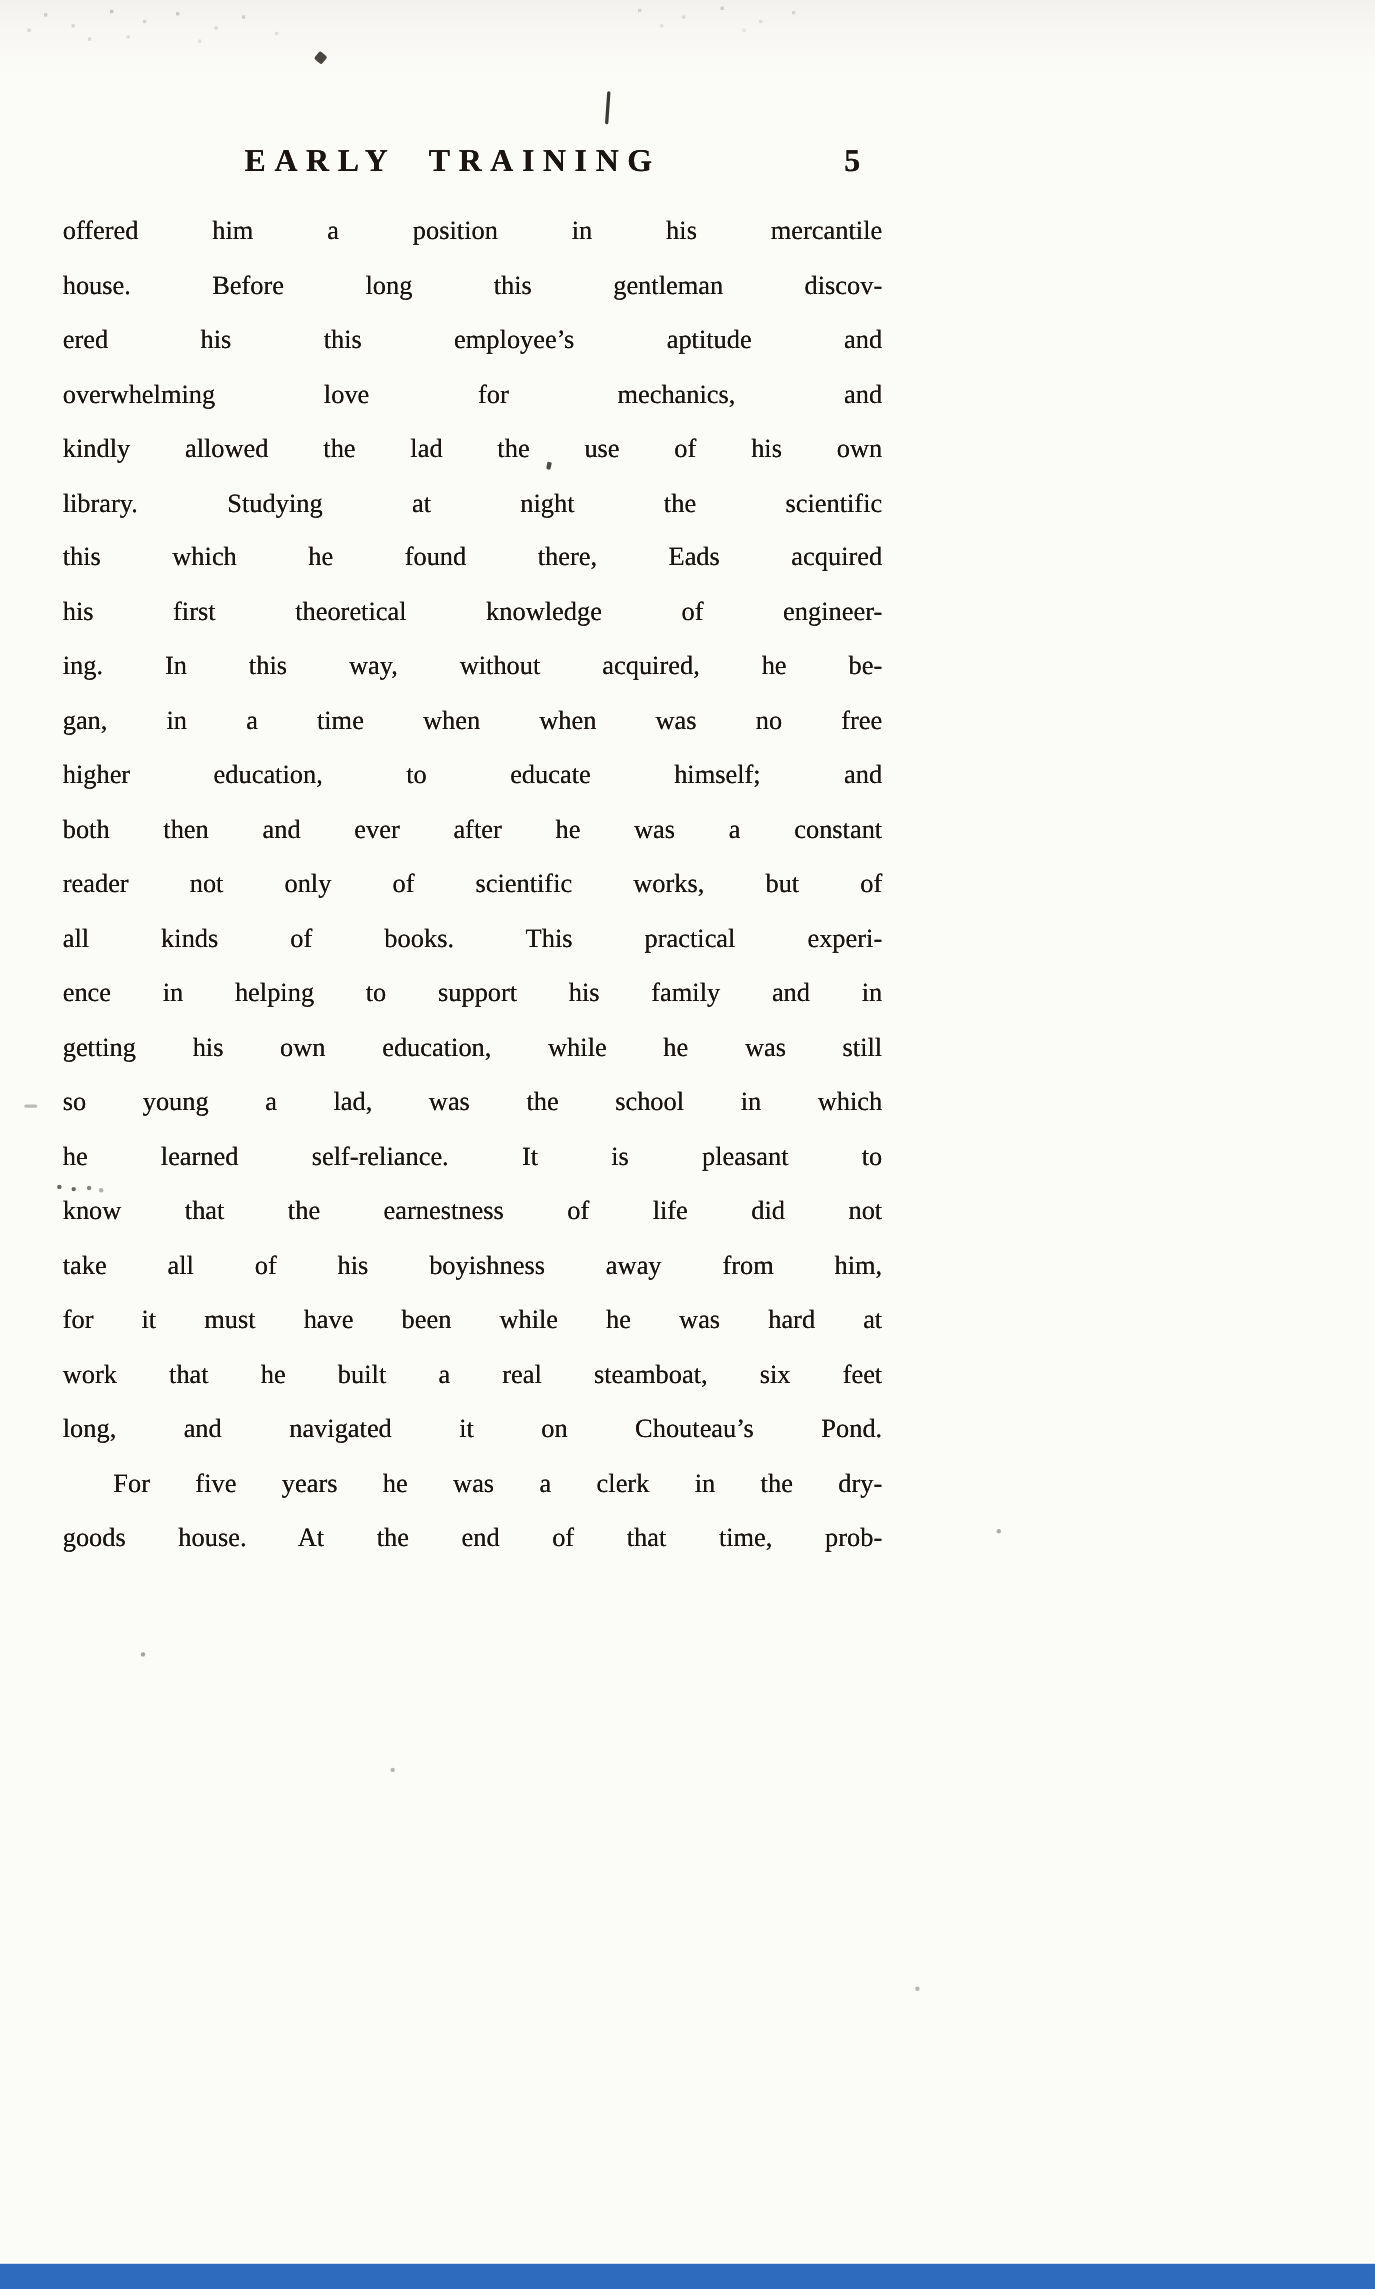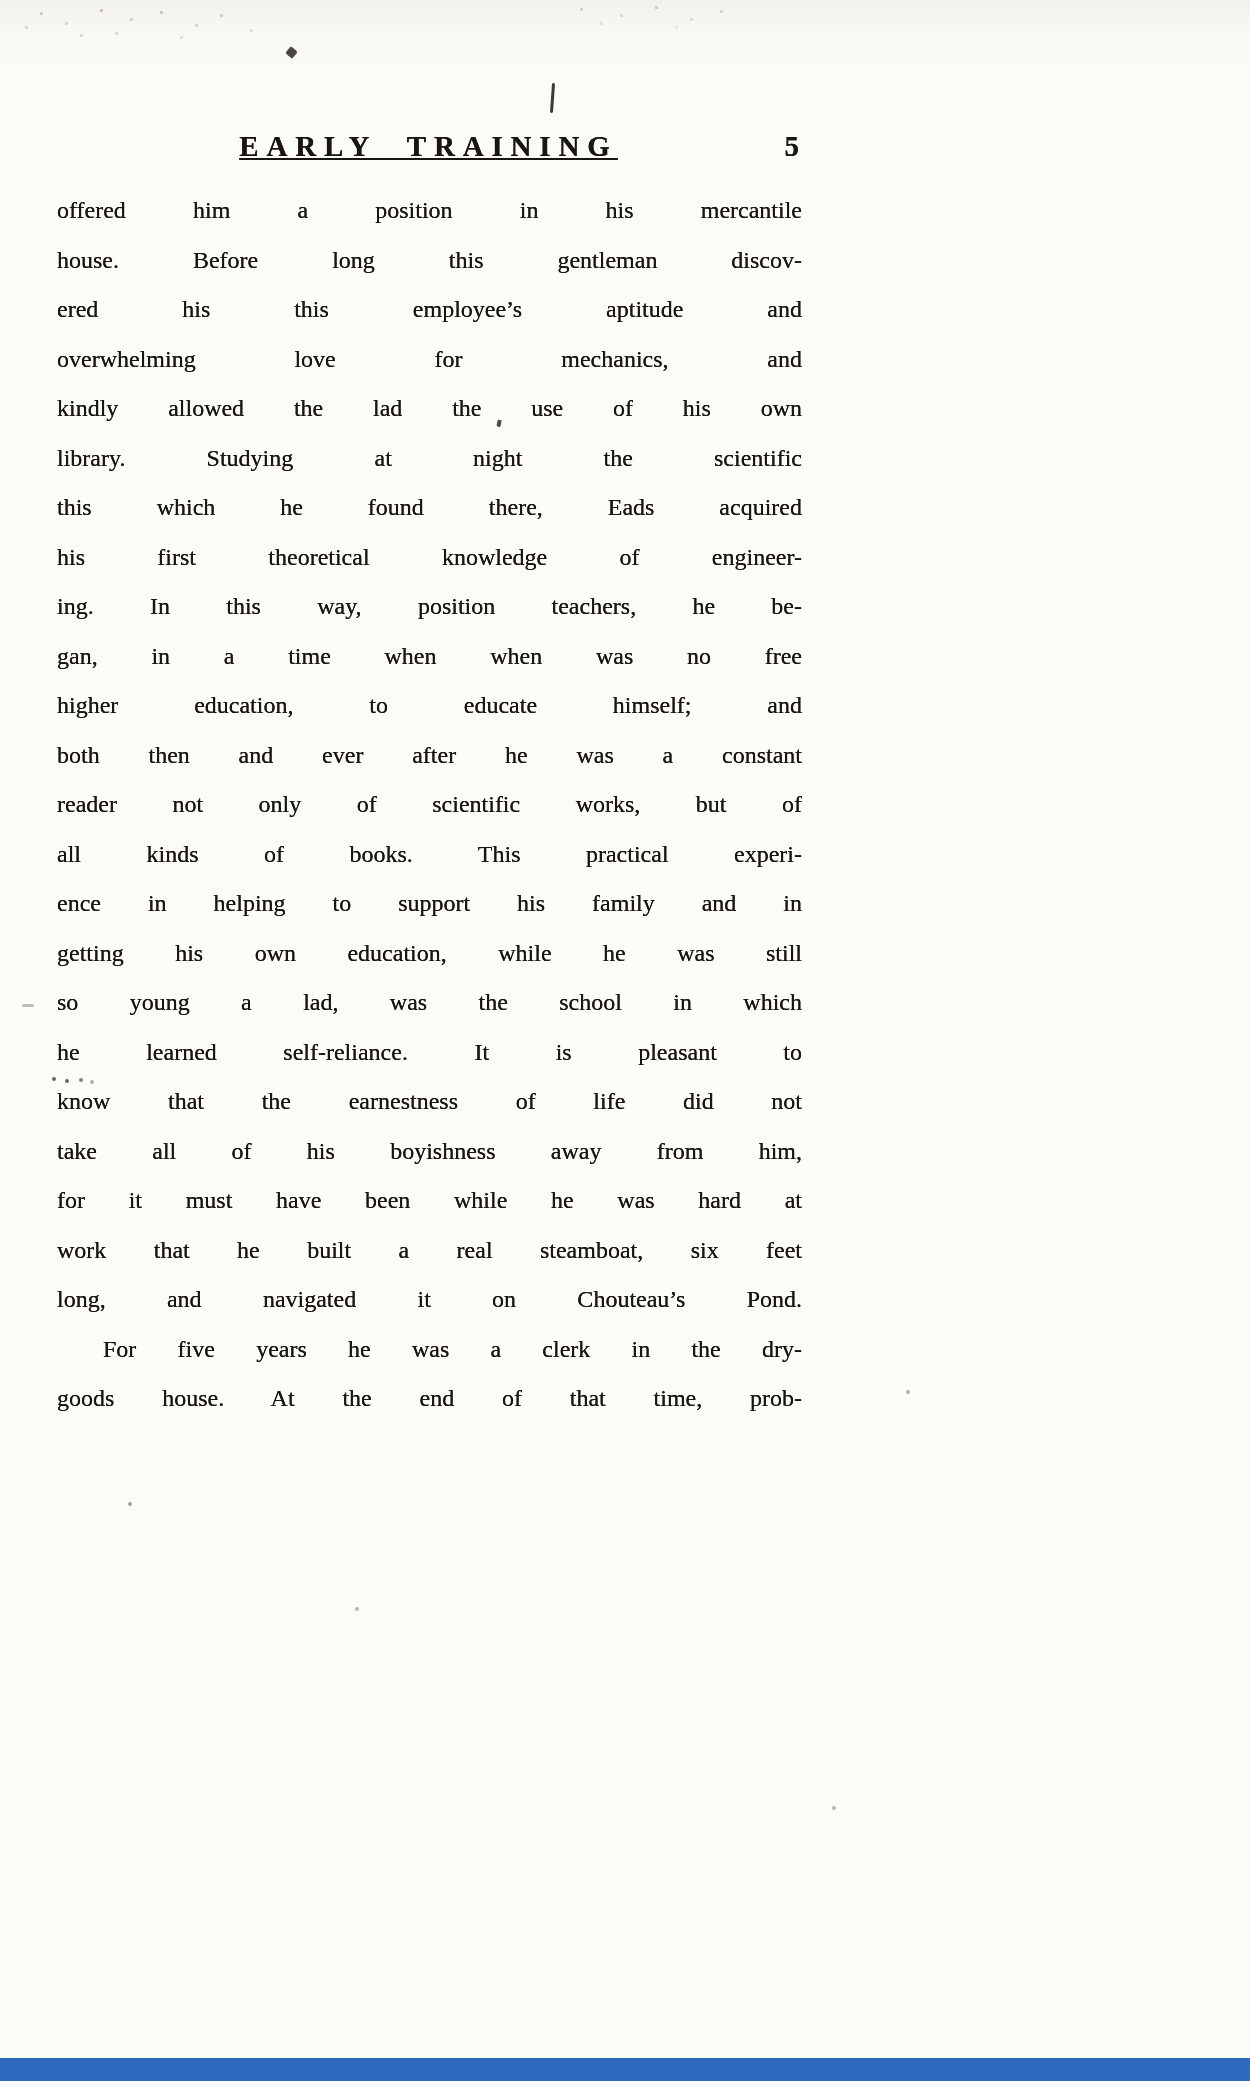--- a/index.html
+++ b/index.html
@@ -16,25 +16,24 @@
     position:relative;
     width:1250px;
     height:2081px;
     overflow:hidden;
     background:linear-gradient(to bottom,#f2f1ed 0px,#f8f7f4 28px,var(--paper) 70px,var(--paper) 100%);
     color:var(--ink);
   }
   
   .header{
     position:absolute;
-    left:56px;
+    left:39px;
     top:126px;
     width:745px;
     height:40px;
-    text-decoration:underline;
   }
   .chapter-title{
     display:block;
     text-align:center;
     font-size:29px;
     font-weight:700;
     letter-spacing:0.27em;
     word-spacing:0.55em;
     line-height:40px;
     text-shadow:0 0 0.4px var(--ink);
@@ -144,21 +143,21 @@
 
   <div class="body-text">
       <div class="line">offered him a position in his mercantile</div>
       <div class="line">house. Before long this gentleman discov-</div>
       <div class="line">ered his this employee’s aptitude and</div>
       <div class="line">overwhelming love for mechanics, and</div>
       <div class="line">kindly allowed the lad the use of his own</div>
       <div class="line">library. Studying at night the scientific</div>
       <div class="line">this which he found there, Eads acquired</div>
       <div class="line">his first theoretical knowledge of engineer-</div>
-      <div class="line">ing. In this way, position teachers, he be-</div>
+      <div class="line">ing. In this way, without acquired, he be-</div>
       <div class="line">gan, in a time when when was no free</div>
       <div class="line">higher education, to educate himself; and</div>
       <div class="line">both then and ever after he was a constant</div>
       <div class="line">reader not only of scientific works, but of</div>
       <div class="line">all kinds of books. This practical experi-</div>
       <div class="line">ence in helping to support his family and in</div>
       <div class="line">getting his own education, while he was still</div>
       <div class="line">so young a lad, was the school in which</div>
       <div class="line">he learned self-reliance. It is pleasant to</div>
       <div class="line">know that the earnestness of life did not</div>

